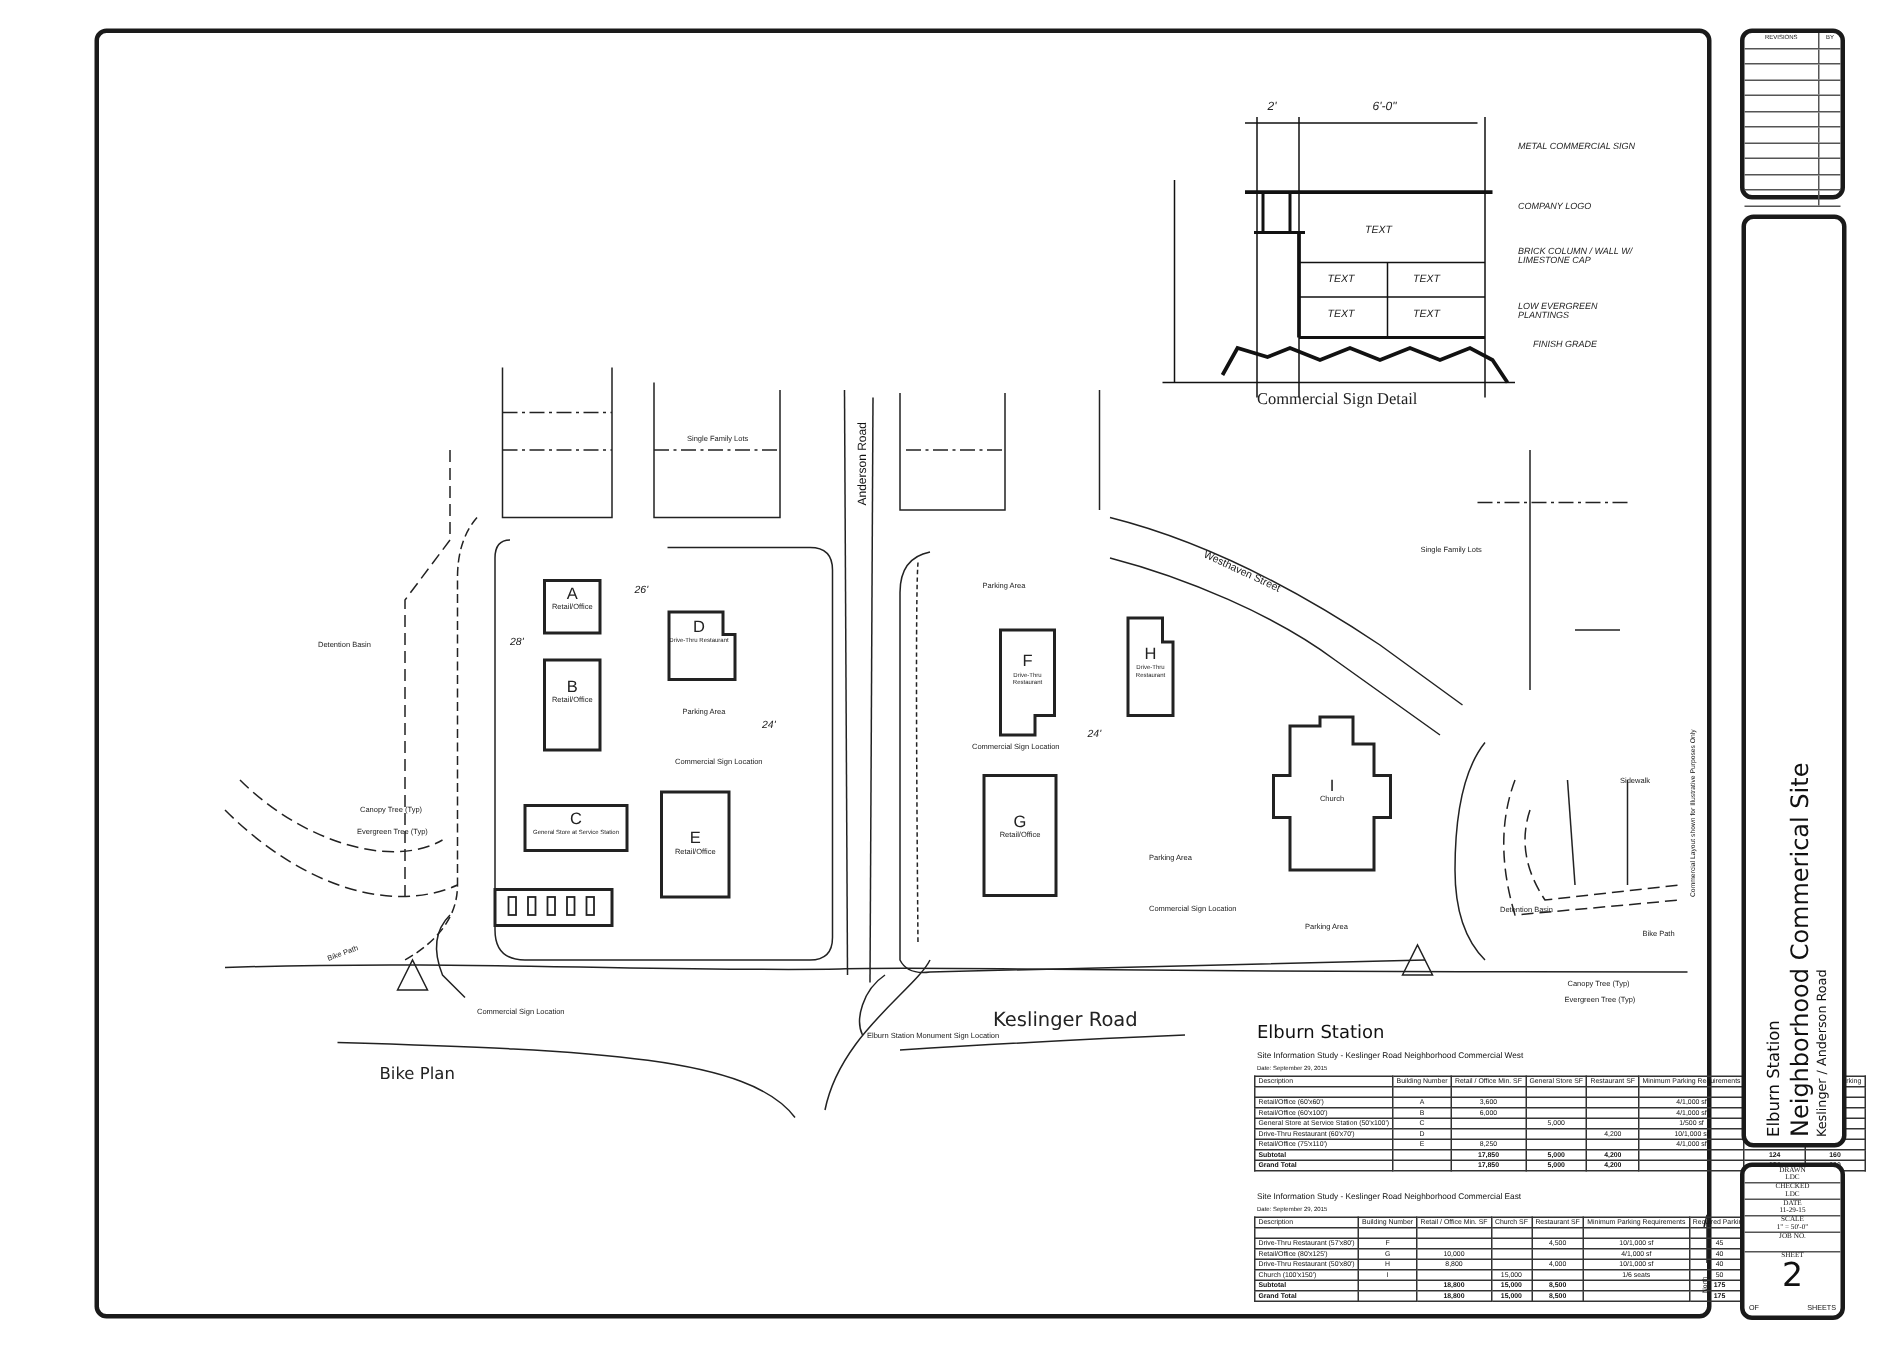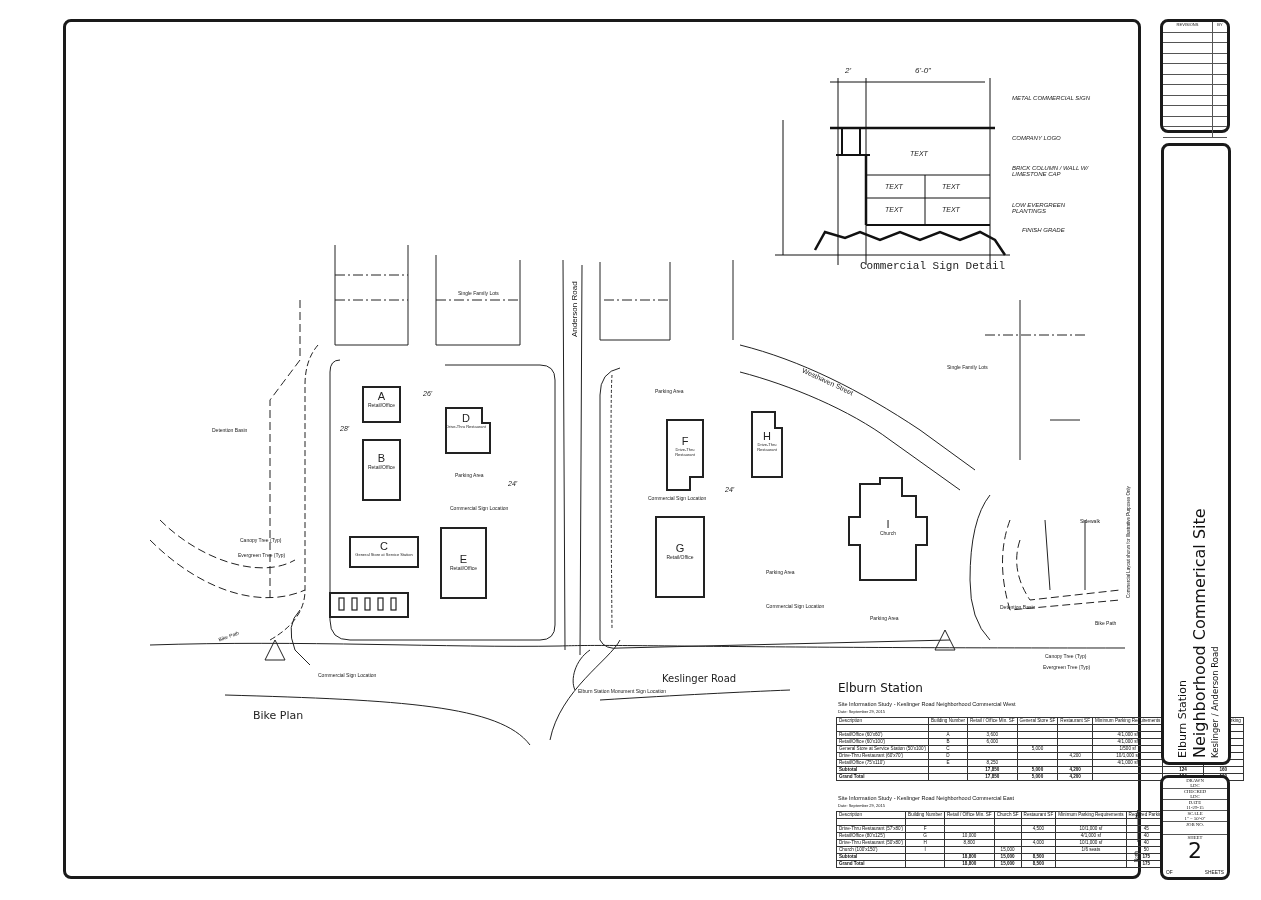--- a/index.html
+++ b/index.html
@@ -122,25 +122,25 @@
 <div class="lbl" style="left:1012px;top:95px;font-size:6px;font-style:italic;width:80px;white-space:normal;">METAL COMMERCIAL SIGN</div>
 <div class="lbl" style="left:1012px;top:135px;font-size:6px;font-style:italic;">COMPANY LOGO</div>
 <div class="lbl" style="left:1012px;top:165px;font-size:6px;font-style:italic;width:95px;white-space:normal;">BRICK COLUMN / WALL W/ LIMESTONE CAP</div>
 <div class="lbl" style="left:1012px;top:202px;font-size:6px;font-style:italic;width:85px;white-space:normal;">LOW EVERGREEN PLANTINGS</div>
 <div class="lbl" style="left:1022px;top:227px;font-size:6px;font-style:italic;">FINISH GRADE</div>
 <div class="lbl" style="left:910px;top:150px;font-size:7px;font-style:italic;">TEXT</div>
 <div class="lbl" style="left:885px;top:183px;font-size:7px;font-style:italic;">TEXT</div>
 <div class="lbl" style="left:942px;top:183px;font-size:7px;font-style:italic;">TEXT</div>
 <div class="lbl" style="left:885px;top:206px;font-size:7px;font-style:italic;">TEXT</div>
 <div class="lbl" style="left:942px;top:206px;font-size:7px;font-style:italic;">TEXT</div>
-<div class="lbl" style="left:860px;top:260px;font-size:11px;font-family:Liberation Mono, monospace;">Commercial Sign Detail</div>
+<div class="lbl" style="left:838px;top:260px;font-size:11px;font-family:Liberation Serif, serif;">Commercial Sign Detail</div>
 
 <div class="lbl" style="left:253px;top:709px;font-size:11px;font-family:'DejaVu Sans',sans-serif;">Bike Plan</div>
 <div class="vert" style="left:570px;top:337px;font-size:8px;">Anderson Road</div>
-<div class="lbl" style="left:662px;top:673px;font-size:10px;font-family:'DejaVu Sans',sans-serif;">Keslinger Road</div>
+<div class="lbl" style="left:662px;top:673px;font-size:13px;font-family:'DejaVu Sans',sans-serif;">Keslinger Road</div>
 <div class="lbl" style="left:800px;top:378px;font-size:7px;transform:rotate(25deg);">Westhaven Street</div>
 
 <div class="lbl" style="left:458px;top:290px;">Single Family Lots</div>
 <div class="lbl" style="left:947px;top:364px;">Single Family Lots</div>
 <div class="lbl" style="left:212px;top:427px;">Detention Basin</div>
 <div class="lbl" style="left:1000px;top:604px;">Detention Basin</div>
 <div class="lbl" style="left:240px;top:537px;">Canopy Tree (Typ)</div>
 <div class="lbl" style="left:238px;top:552px;">Evergreen Tree (Typ)</div>
 <div class="lbl" style="left:1045px;top:653px;">Canopy Tree (Typ)</div>
 <div class="lbl" style="left:1043px;top:664px;">Evergreen Tree (Typ)</div>

